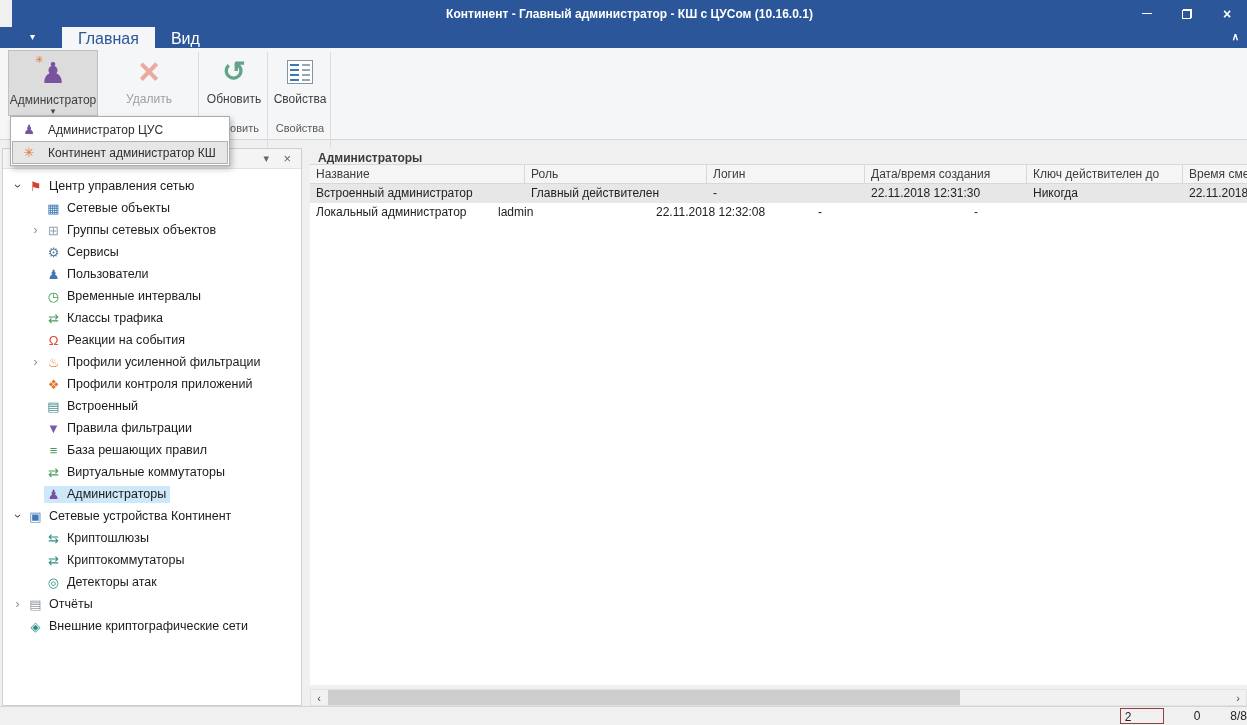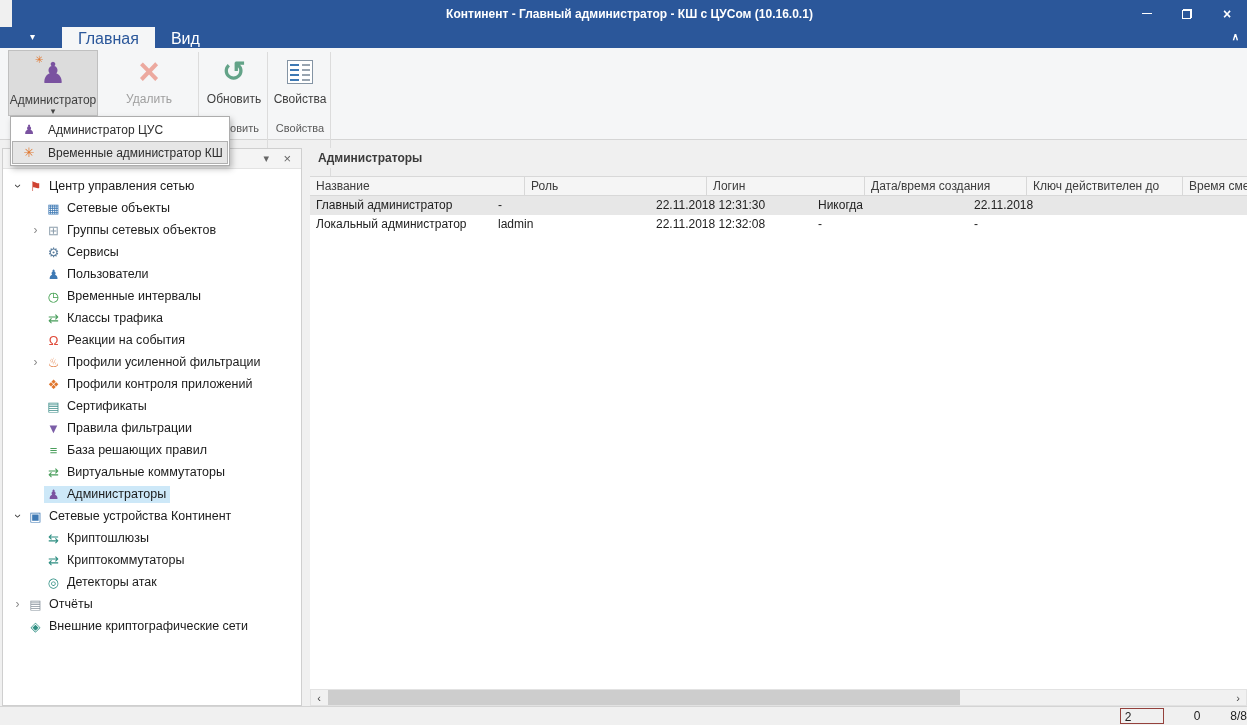--- a/index.html
+++ b/index.html
@@ -103,21 +103,21 @@
   .tree-content.selected { background:#cde8f8; }
   .tree-icon { width:17px; text-align:center; font-size:13px; margin-right:5px; flex:none; }
 
   
   .main-title {
     position:absolute; left:310px; top:148px; right:0; height:20px;
     background:#f0f0f0; font-weight:bold; color:#3b3b3b;
     display:flex; align-items:center; padding-left:8px;
   }
   .right-panel {
-    position:absolute; left:310px; top:176px; right:0; height:521px;
+    position:absolute; left:310px; top:164px; right:0; height:521px;
     background:#fff; overflow:hidden;
   }
   .tbl-header { display:flex; height:20px; background:#f5f5f5; border-top:1px solid #d8d8d8; border-bottom:1px solid #d8d8d8; }
   .tbl-header .cell { border-right:1px solid #d8d8d8; color:#3c3c3c; }
   .cell { flex:none; padding:2px 0 0 6px; overflow:hidden; white-space:nowrap; font-size:12px; }
   .tbl-row { display:flex; height:19px; color:#222; }
   .tbl-row.selected { background:#e7e7e7; }
 
   
   .hscroll {
@@ -277,21 +277,21 @@
         <span class="exp"></span>
         <span class="tree-content">
           <span class="tree-icon" style="color: rgb(224, 118, 46);">❖</span>
           <span>Профили контроля приложений</span>
         </span>
       </div>
       <div class="tree-row" style="padding-left: 24px;">
         <span class="exp"></span>
         <span class="tree-content">
           <span class="tree-icon" style="color: rgb(63, 142, 138);">▤</span>
-          <span>Сертификаты</span>
+          <span>Встроенный</span>
         </span>
       </div>
       <div class="tree-row" style="padding-left: 24px;">
         <span class="exp"></span>
         <span class="tree-content">
           <span class="tree-icon" style="color: rgb(123, 94, 167);">▼</span>
           <span>Правила фильтрации</span>
         </span>
       </div>
       <div class="tree-row" style="padding-left: 24px;">
@@ -365,21 +365,22 @@
   <div class="tbl-header">
       <div class="cell" style="width: 215px;">Название</div>
       <div class="cell" style="width: 182px;">Роль</div>
       <div class="cell" style="width: 158px;">Логин</div>
       <div class="cell" style="width: 162px;">Дата/время создания</div>
       <div class="cell" style="width: 156px;">Ключ действителен до</div>
       <div class="cell" style="width: 200px;">Время смен</div>
     </div>
   <div>
       <div class="tbl-row selected">
-        <div class="cell" style="width: 182px;">Главный администратор</div>
+        <div class="cell" style="width: 215px;">Встроенный администратор</div>
+        <div class="cell" style="width: 182px;">Главный действителен</div>
         <div class="cell" style="width: 158px;">-</div>
         <div class="cell" style="width: 162px;">22.11.2018 12:31:30</div>
         <div class="cell" style="width: 156px;">Никогда</div>
         <div class="cell" style="width: 200px;">22.11.2018</div>
       </div>
       <div class="tbl-row">
         <div class="cell" style="width: 182px;">Локальный администратор</div>
         <div class="cell" style="width: 158px;">ladmin</div>
         <div class="cell" style="width: 162px;">22.11.2018 12:32:08</div>
         <div class="cell" style="width: 156px;">-</div>
@@ -403,15 +404,15 @@
   <span class="sb-val sb-last">8/8</span>
 </div>
 
 <div class="dropdown">
     <div class="menu-item">
       <span class="menu-icon" style="color: rgb(122, 82, 160);">♟</span>
       <span>Администратор ЦУС</span>
     </div>
     <div class="menu-item highlighted">
       <span class="menu-icon" style="color: rgb(224, 118, 46);">✳</span>
-      <span>Временные администратор КШ</span>
+      <span>Континент администратор КШ</span>
     </div>
   </div>
 
 </body></html>

